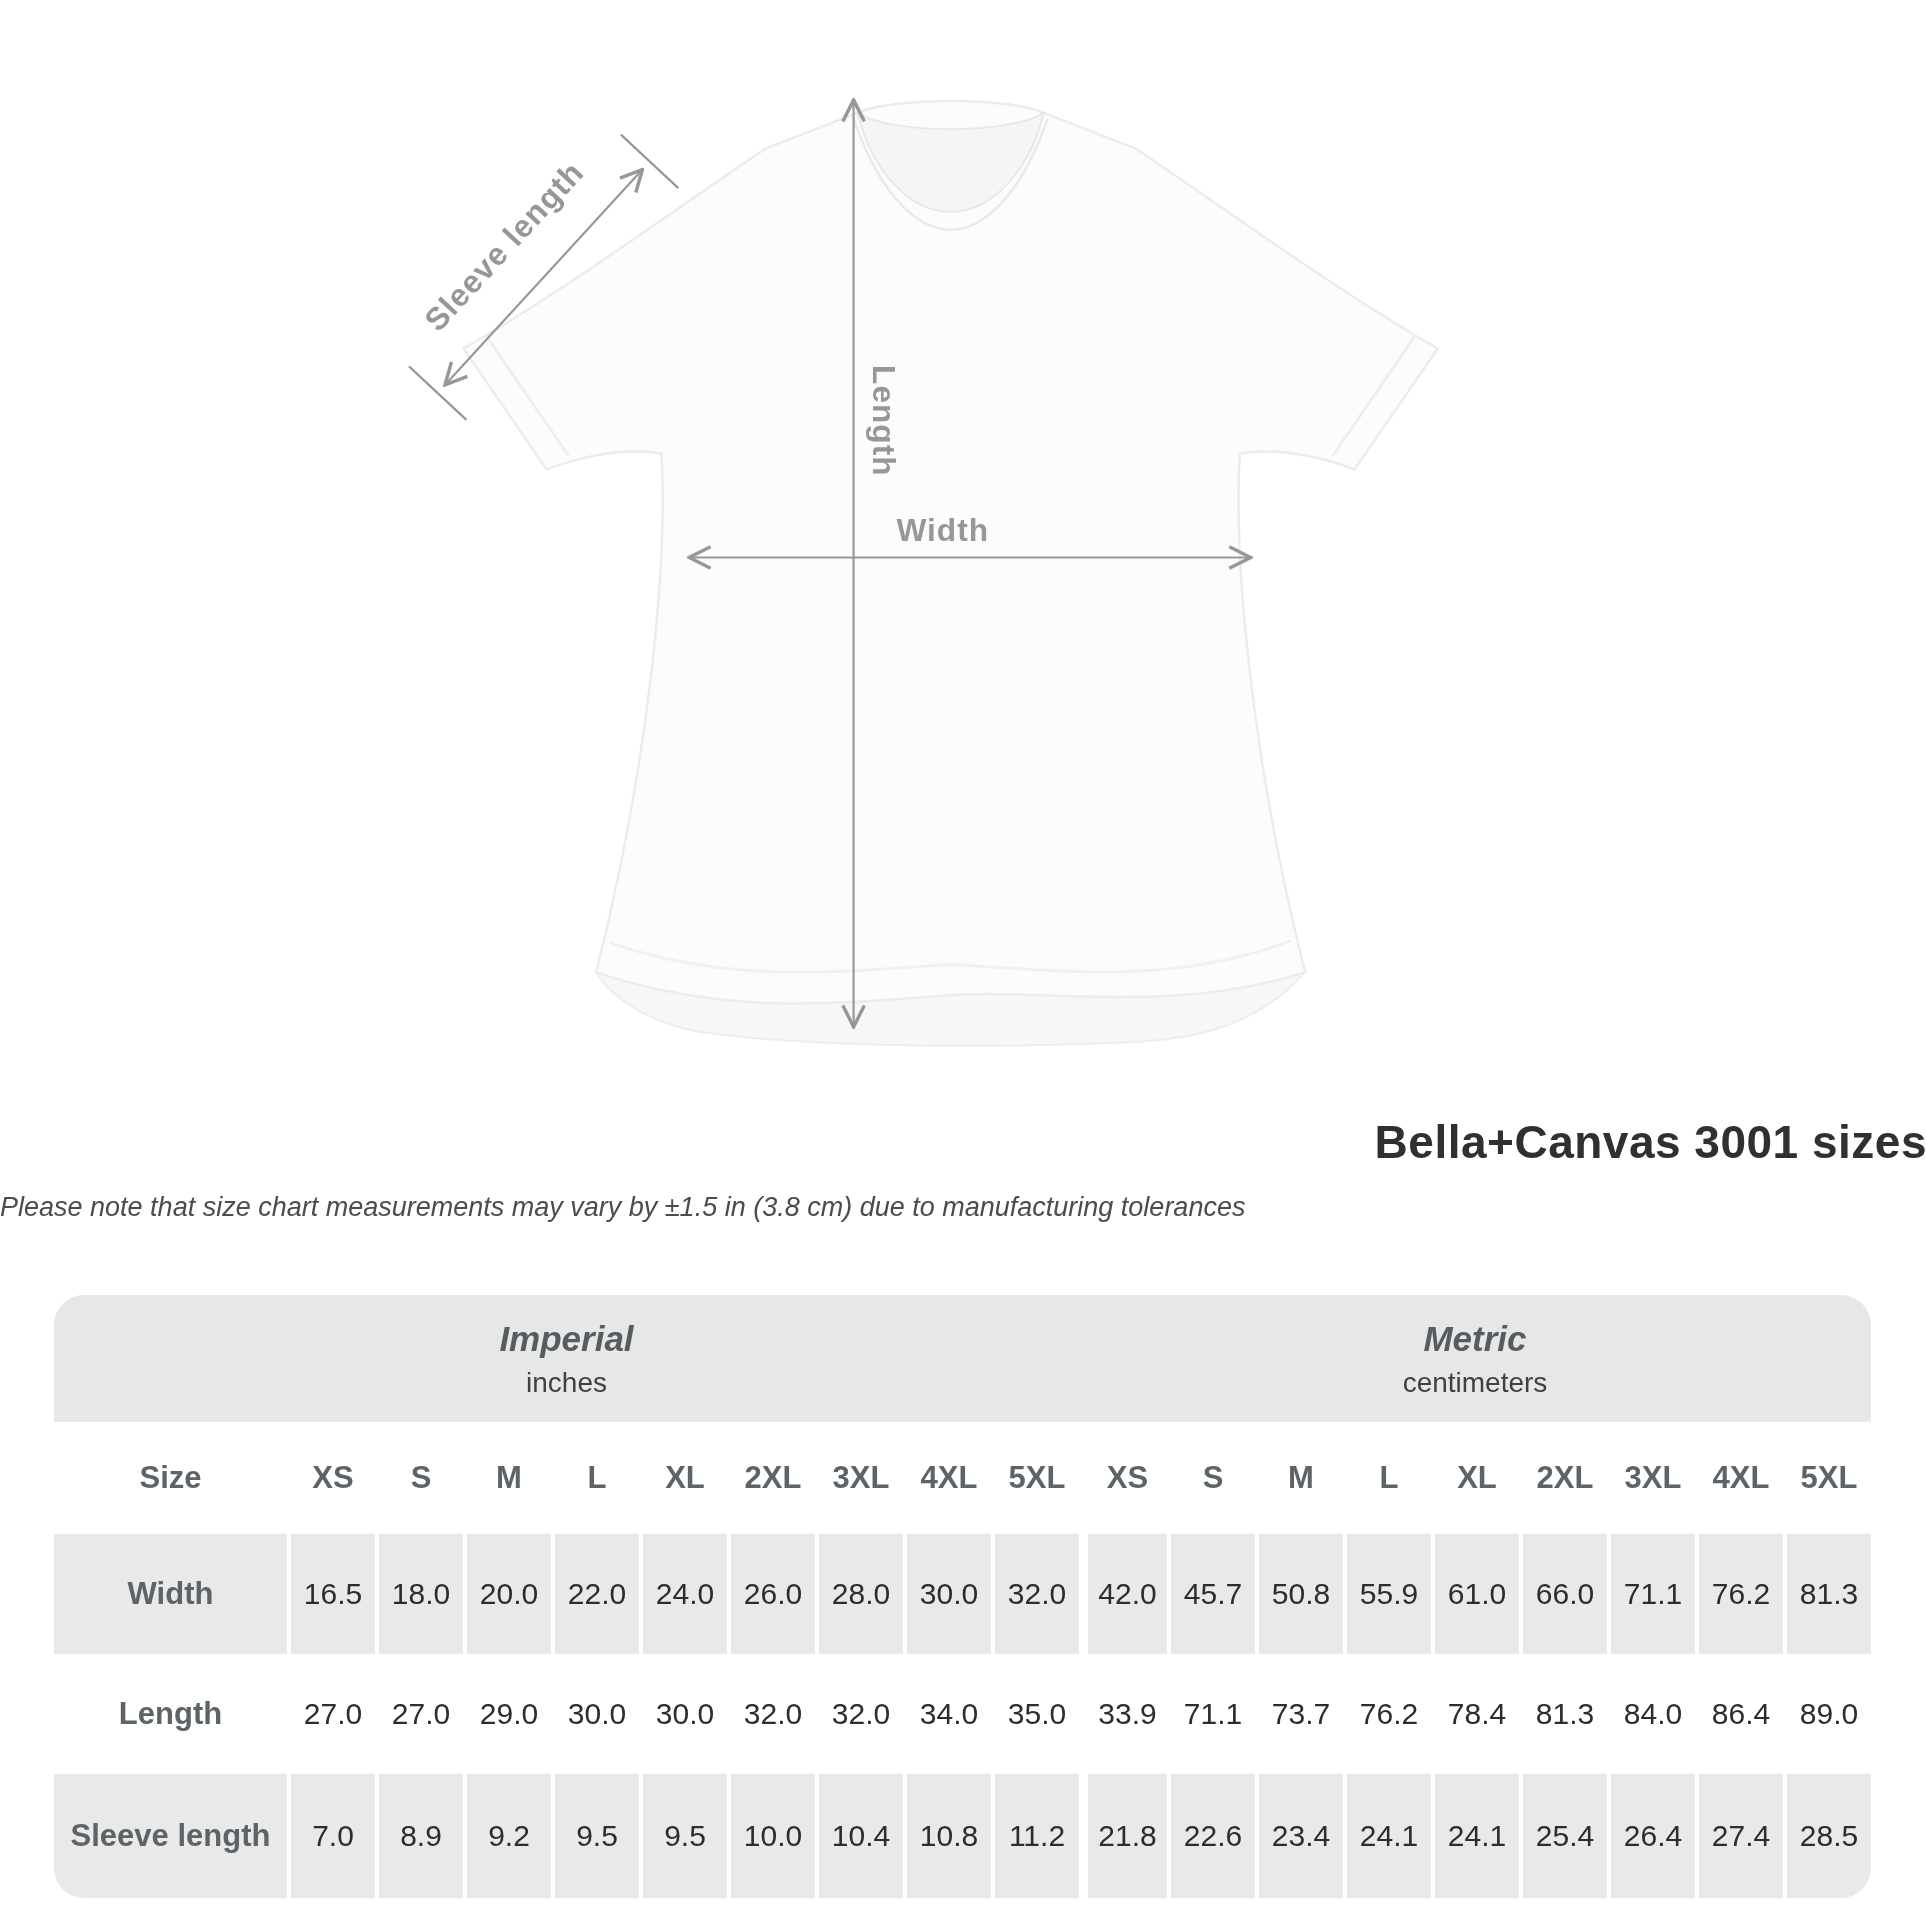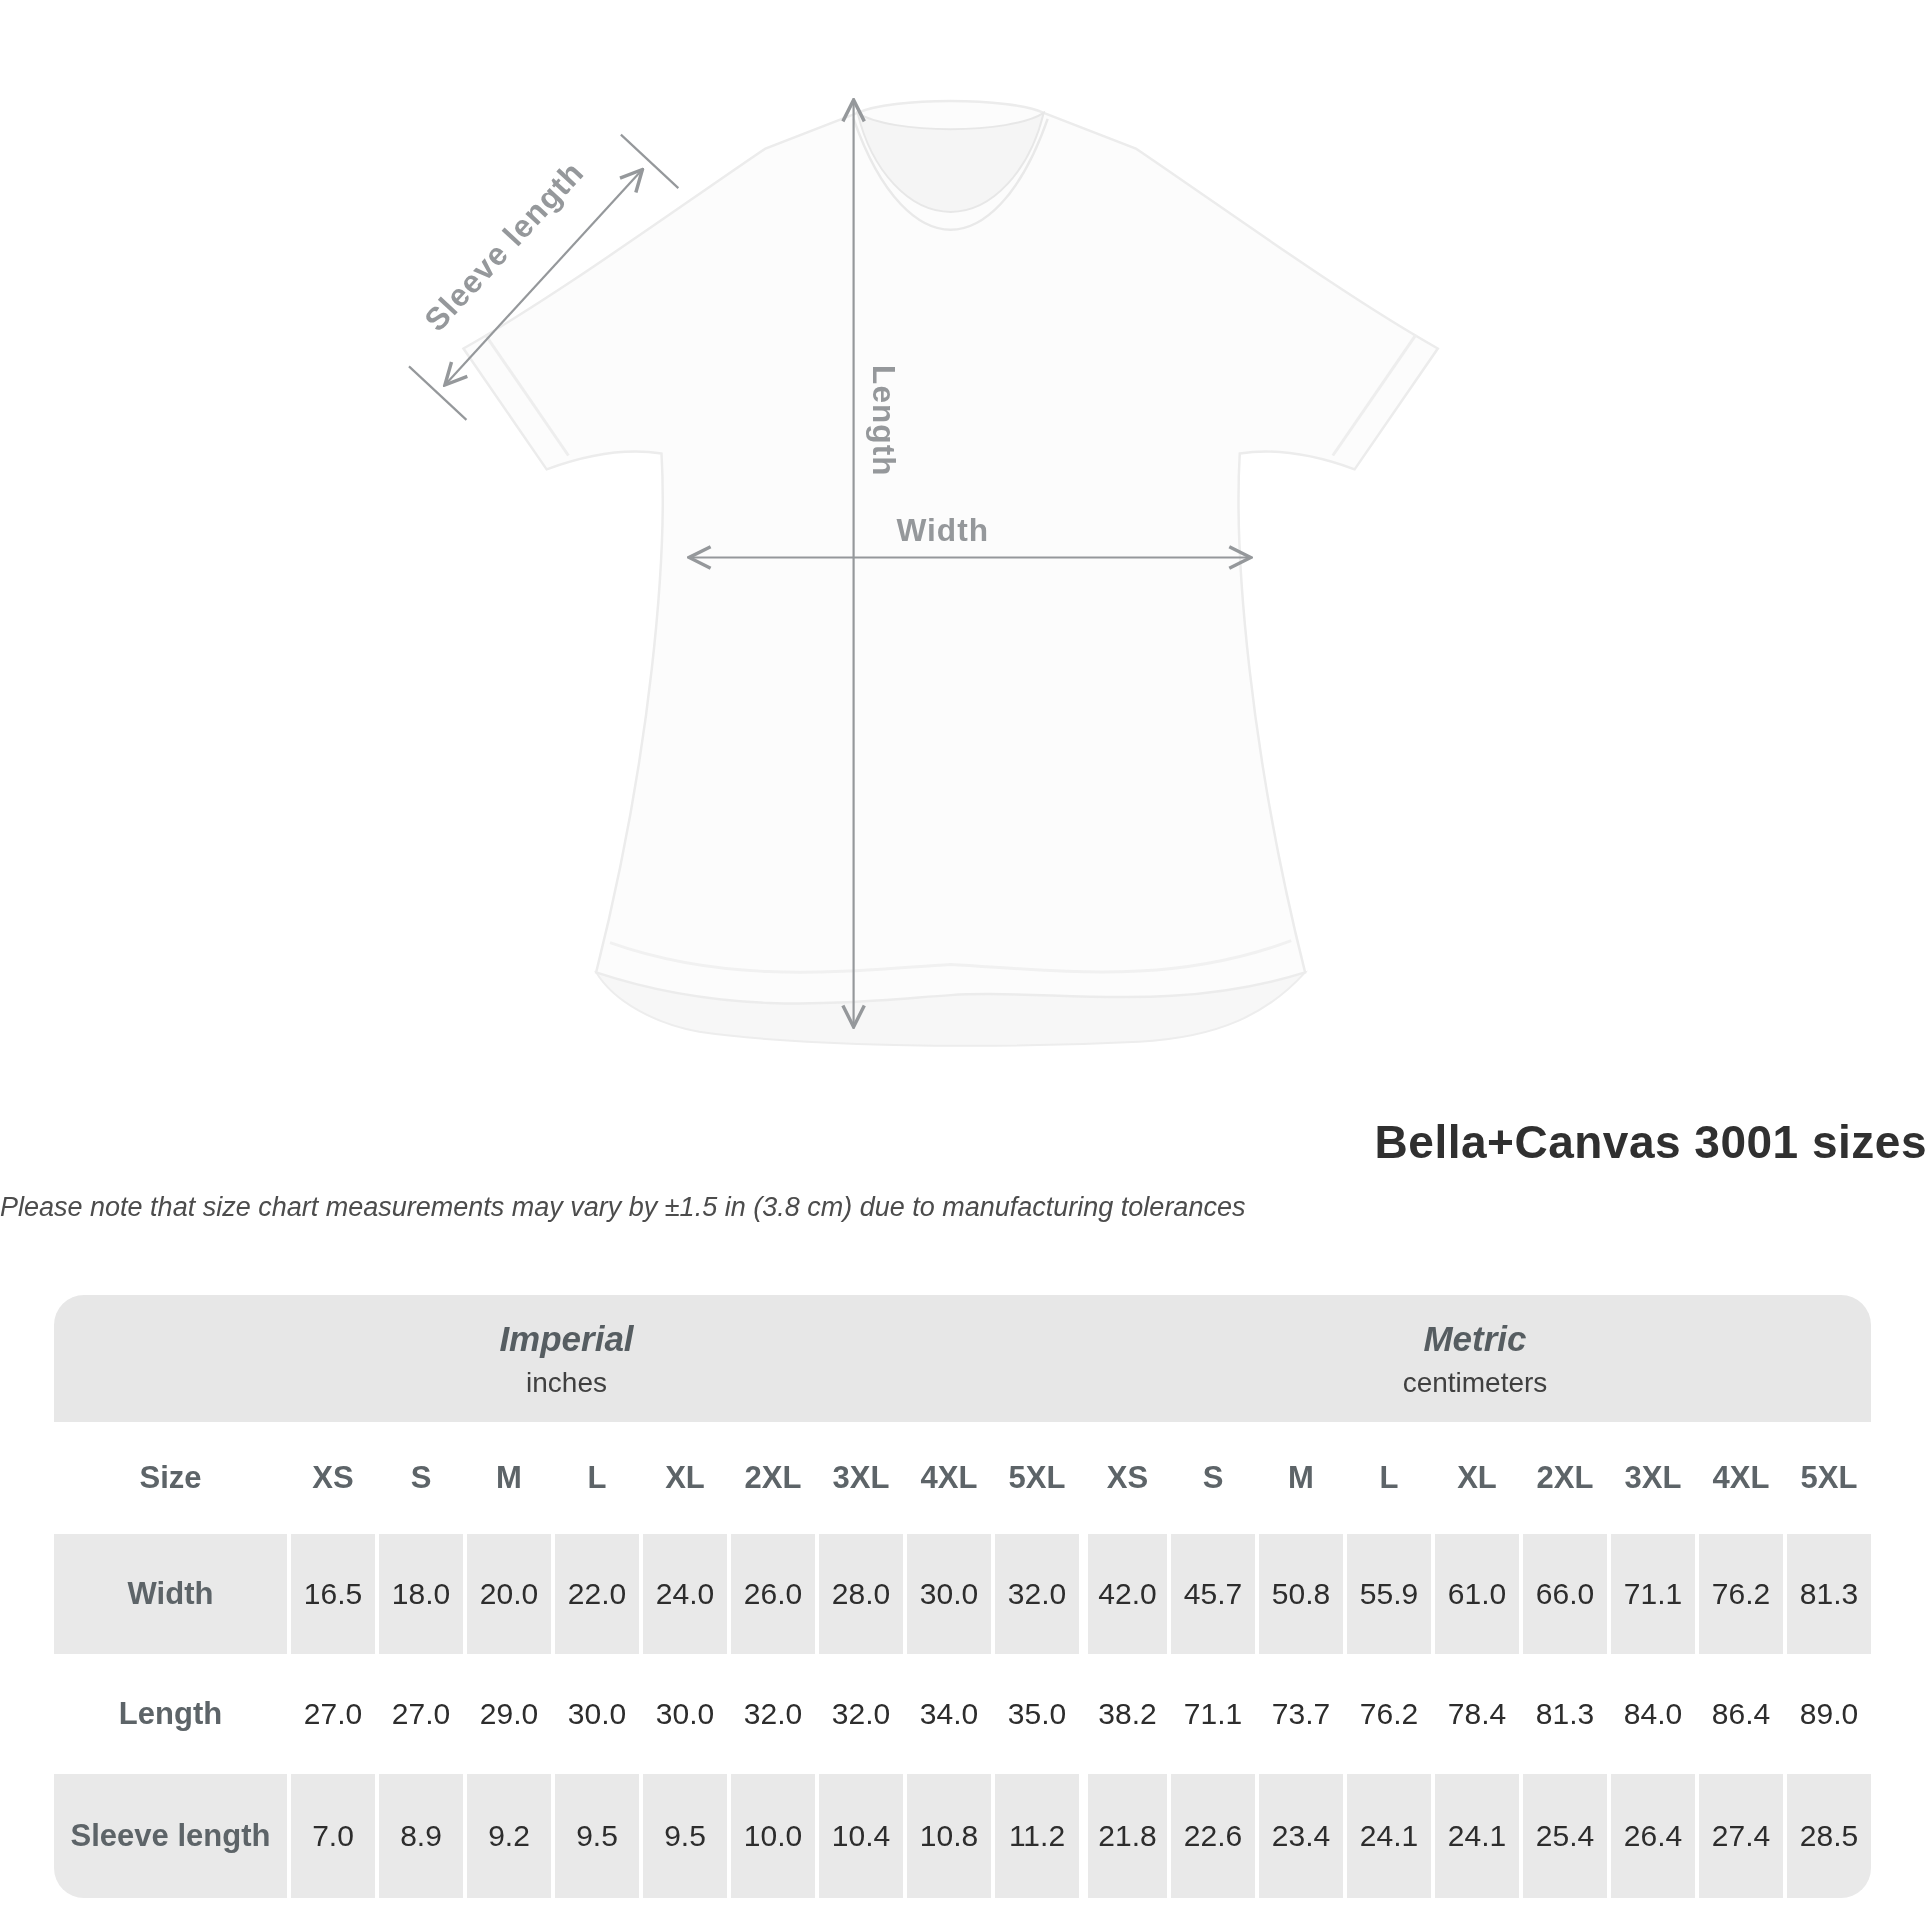--- a/index.html
+++ b/index.html
@@ -147,21 +147,21 @@
       <div class="c rowlabel">Length</div>
       <div class="c val dv">27.0</div>
       <div class="c val dv">27.0</div>
       <div class="c val dv">29.0</div>
       <div class="c val dv">30.0</div>
       <div class="c val dv">30.0</div>
       <div class="c val dv">32.0</div>
       <div class="c val dv">32.0</div>
       <div class="c val dv">34.0</div>
       <div class="c val dv">35.0</div>
-      <div class="c val dvw">38.2</div>
+      <div class="c val dvw">33.9</div>
       <div class="c val dv">71.1</div>
       <div class="c val dv">73.7</div>
       <div class="c val dv">76.2</div>
       <div class="c val dv">78.4</div>
       <div class="c val dv">81.3</div>
       <div class="c val dv">84.0</div>
       <div class="c val dv">86.4</div>
       <div class="c val dv">89.0</div>
       <div class="c stripe rowlabel">Sleeve length</div>
       <div class="c stripe val dv">7.0</div>

